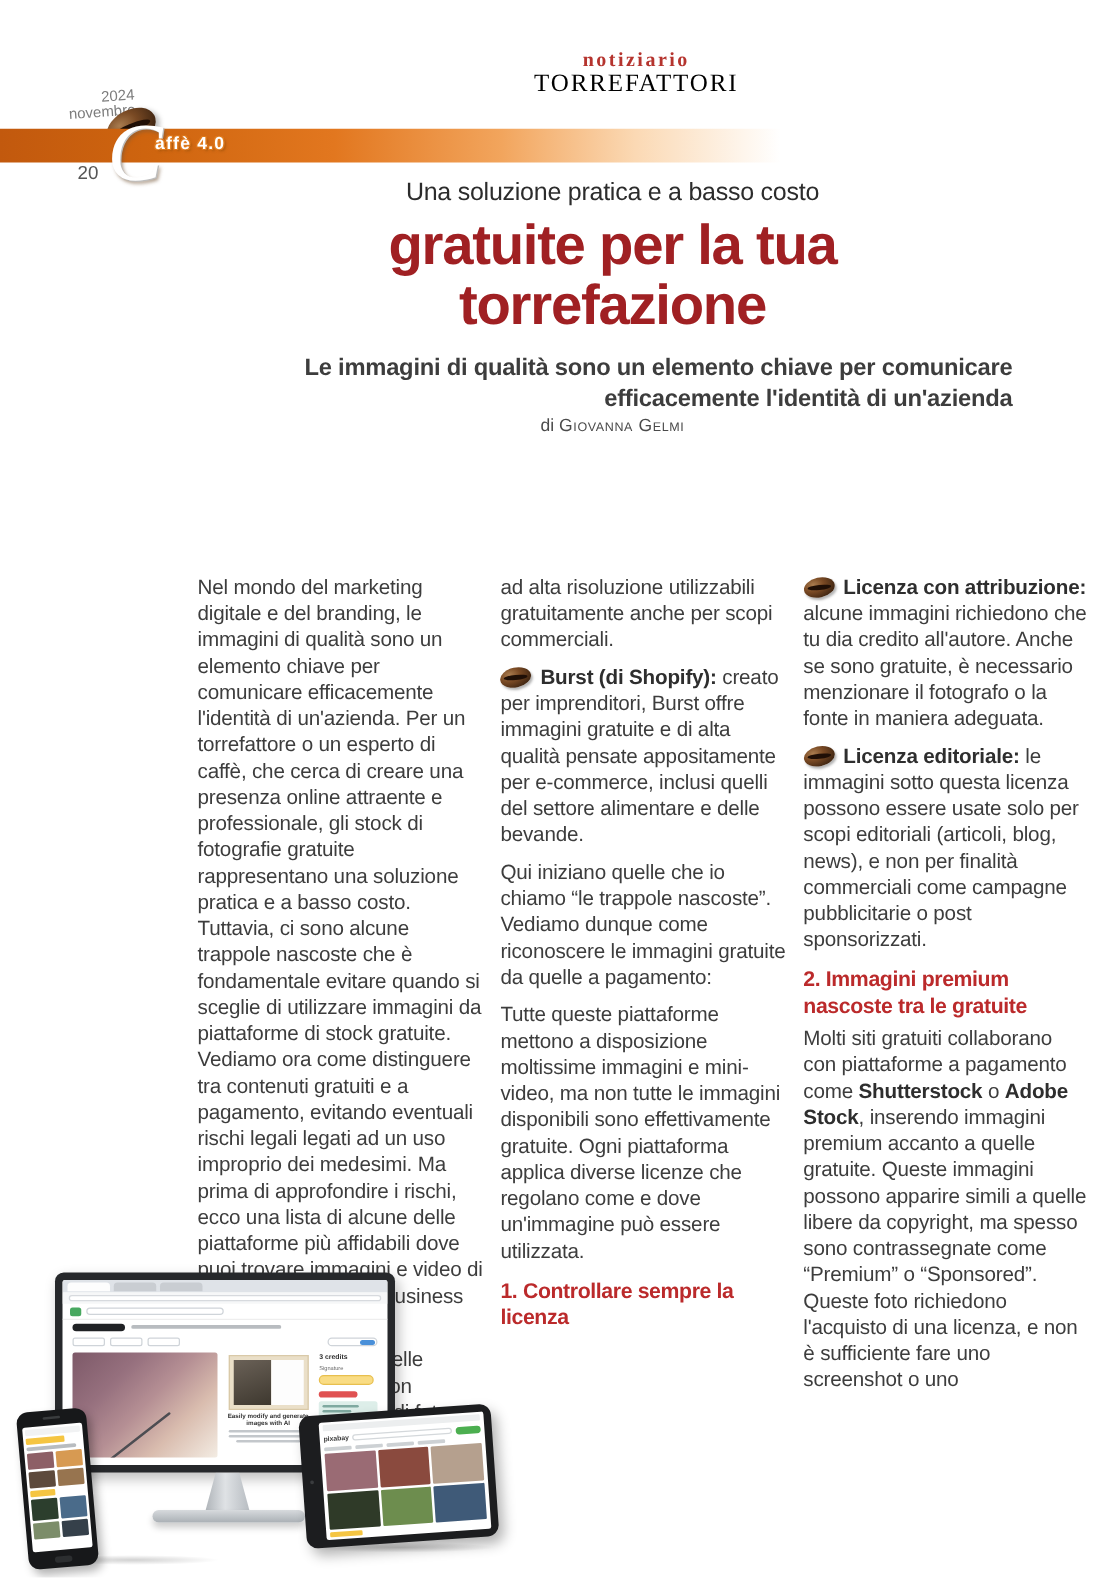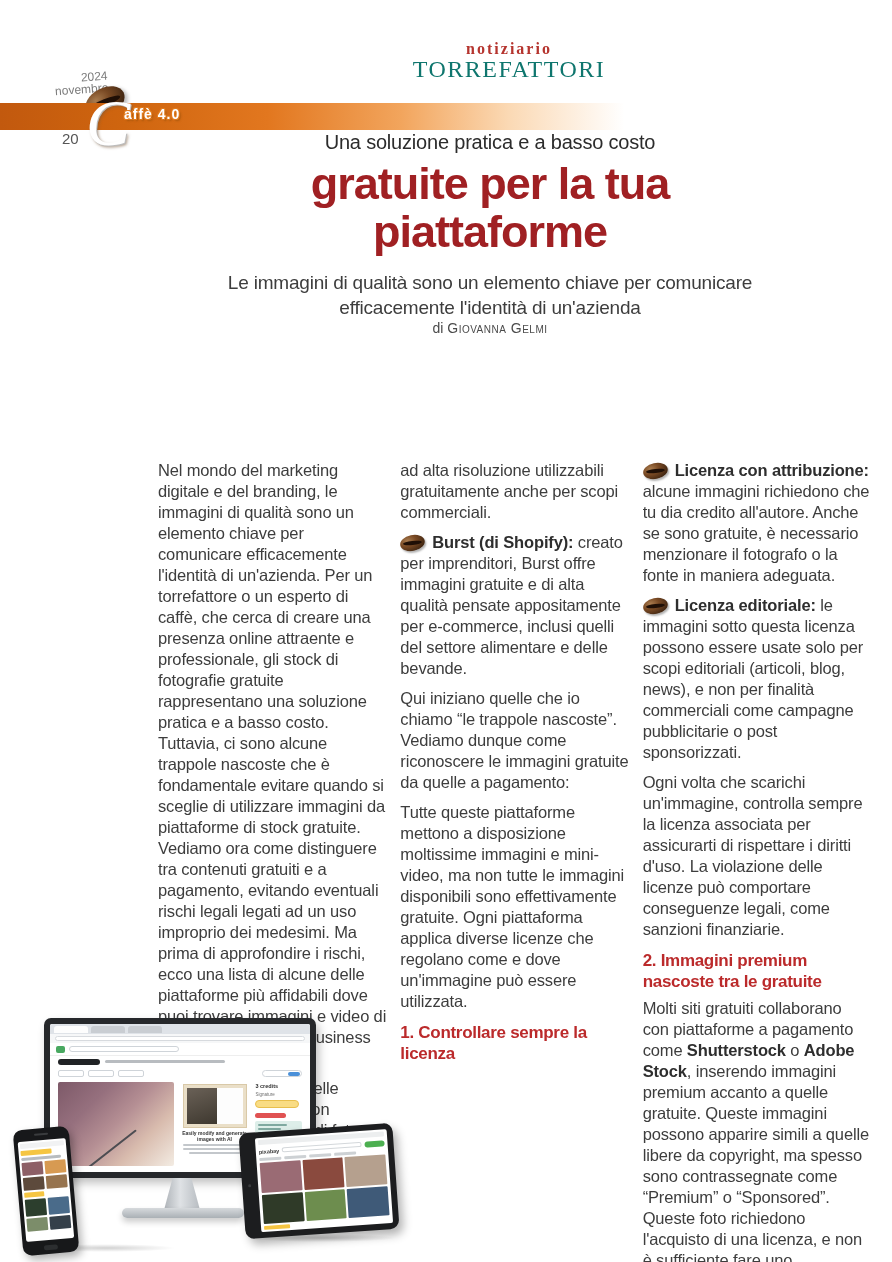--- a/index.html
+++ b/index.html
@@ -14,38 +14,38 @@
   .page-number { position:absolute; left:62px; top:130px; font-size:15px; color:#565656; }
   .masthead-bean { position:absolute; left:84px; top:88px; width:42px; height:28px;
     border-radius:50%; transform:rotate(-28deg);
     background:radial-gradient(ellipse at 32% 30%, #a97c4f 0%, #7a4a24 35%, #4a2c15 70%, #2a180c 100%);
     box-shadow:2px 3px 4px rgba(0,0,0,.25); }
   .masthead-bean::after { content:''; position:absolute; left:12%; top:38%; width:76%; height:24%;
     border-radius:50%; background:#1f0f06; transform:rotate(6deg); }
   .logo { position:absolute; left:509px; top:40px; transform:translateX(-50%);
     text-align:center; font-family:"Liberation Serif", serif; }
   .logo-top { color:#b5342e; font-weight:bold; font-size:16px; letter-spacing:2px; }
-  .logo-bottom { color:#0f766e; font-size:24px; letter-spacing:1.5px; margin-top:-2px; }
+  .logo-bottom { color:#000000; font-size:20px; letter-spacing:1.5px; margin-top:-2px; }
 
   .banner { position:absolute; left:0; top:103px; width:892px; height:27px;
     background:linear-gradient(90deg,#c2590e 0%,#cf650f 14%,#e2771f 30%,#f2a55d 45%,#fbd9b4 57%,#ffffff 70%); }
   .banner-c { position:absolute; left:86px; top:93px; font-family:"Liberation Serif", serif;
     font-style:italic; font-size:66px; line-height:60px; color:#fff;
     text-shadow:1px 1px 0 #bdbdbd, 2px 2px 3px rgba(120,90,60,.6); }
   .banner-label { position:absolute; left:124px; top:106px; font-size:14px; font-weight:bold;
     color:#fff; letter-spacing:1px;
     text-shadow:-1px -1px 0 #e07b1e, 1px -1px 0 #e07b1e, -1px 1px 0 #e07b1e, 1px 1px 0 #e07b1e, 2px 2px 2px rgba(150,80,10,.7); }
 
   
-  .article-header { position:absolute; left:90px; top:131px; width:800px; text-align:center; }
+  .article-header { position:absolute; left:90px; top:143px; width:800px; text-align:center; }
   .kicker { font-size:20px; color:#2c2c2c; letter-spacing:-0.2px; }
   .title { margin-top:6px; color:#a02023; font-weight:bold; font-size:45px;
     line-height:48px; letter-spacing:-1px; }
   .subtitle { margin:14px auto 0; max-width:640px; font-size:19px; line-height:25px;
-    font-weight:normal; color:#3d3d3d; letter-spacing:-0.2px; }
+    font-weight:bold; color:#3d3d3d; letter-spacing:-0.2px;text-align:right; }
   .byline { font-size:14px; color:#4a4a4a; }
   .byline .name { font-variant:small-caps; letter-spacing:0.5px; }
 
   
   .columns { position:absolute; left:158px; top:460px; width:714px; display:flex; gap:13px; }
   .col { flex:1; min-width:0; }
   .para { font-size:16.5px; line-height:21px; color:#3d3d3d; letter-spacing:-0.15px;
     margin:0 0 9px 0; }
   .b { font-weight:bold; color:#2e2e2e; }
   .sec-heading { color:#bb2a2b; font-size:17px; line-height:21px; font-weight:bold;
@@ -158,21 +158,21 @@
   </div>
 
   <div class="banner"></div>
   <div class="banner-c">C</div>
   <div class="banner-label">affè 4.0</div>
 
   <div class="article-header">
     <div class="kicker">Una soluzione pratica e a basso costo</div>
     <div class="title">
       <div>gratuite per la tua</div>
-      <div>piattaforme</div>
+      <div>torrefazione</div>
     </div>
     <div class="subtitle">Le immagini di qualità sono un elemento chiave per comunicare efficacemente l'identità di un'azienda</div>
     <div class="byline">
       <span>di</span>
       <span class="name">Giovanna Gelmi</span>
     </div>
   </div>
 
   <div class="columns">
     <div class="col">
@@ -182,21 +182,20 @@
     <div class="col">
         <p class="para"><span>ad alta risoluzione utilizzabili gratuitamente anche per scopi commerciali.</span></p>
         <p class="para"><span class="bean"></span><span class="b">Burst (di Shopify):</span><span> creato per imprenditori, Burst offre immagini gratuite e di alta qualità pensate appositamente per e-commerce, inclusi quelli del settore alimentare e delle bevande.</span></p>
         <p class="para"><span>Qui iniziano quelle che io chiamo “le trappole nascoste”. Vediamo dunque come riconoscere le immagini gratuite da quelle a pagamento:</span></p>
         <p class="para"><span>Tutte queste piattaforme mettono a disposizione moltissime immagini e mini-video, ma non tutte le immagini disponibili sono effettivamente gratuite. Ogni piattaforma applica diverse licenze che regolano come e dove un'immagine può essere utilizzata.</span></p>
         <h3 class="sec-heading">1. Controllare sempre la licenza</h3>
       </div>
     <div class="col">
         <p class="para"><span class="bean"></span><span class="b">Licenza con attribuzione:</span><span> alcune immagini richiedono che tu dia credito all'autore. Anche se sono gratuite, è necessario menzionare il fotografo o la fonte in maniera adeguata.</span></p>
         <p class="para"><span class="bean"></span><span class="b">Licenza editoriale:</span><span> le immagini sotto questa licenza possono essere usate solo per scopi editoriali (articoli, blog, news), e non per finalità commerciali come campagne pubblicitarie o post sponsorizzati.</span></p>
-        <p class="para"><span>Ogni volta che scarichi un'immagine, controlla sempre la licenza associata per assicurarti di rispettare i diritti d'uso. La violazione delle licenze può comportare conseguenze legali, come sanzioni finanziarie.</span></p>
         <h3 class="sec-heading">2. Immagini premium nascoste tra le gratuite</h3>
         <p class="para"><span>Molti siti gratuiti collaborano con piattaforme a pagamento come </span><span class="b">Shutterstock</span><span> o </span><span class="b">Adobe Stock</span><span>, inserendo immagini premium accanto a quelle gratuite. Queste immagini possono apparire simili a quelle libere da copyright, ma spesso sono contrassegnate come “Premium” o “Sponsored”. Queste foto richiedono l'acquisto di una licenza, e non è sufficiente fare uno screenshot o uno </span></p>
       </div>
   </div>
 
   <div class="devices">
     <div class="shadow" style="left:20px; top:232px; width:140px;"></div>
     <div class="shadow" style="left:230px; top:222px; width:150px;"></div>
 
     <div class="monitor">

